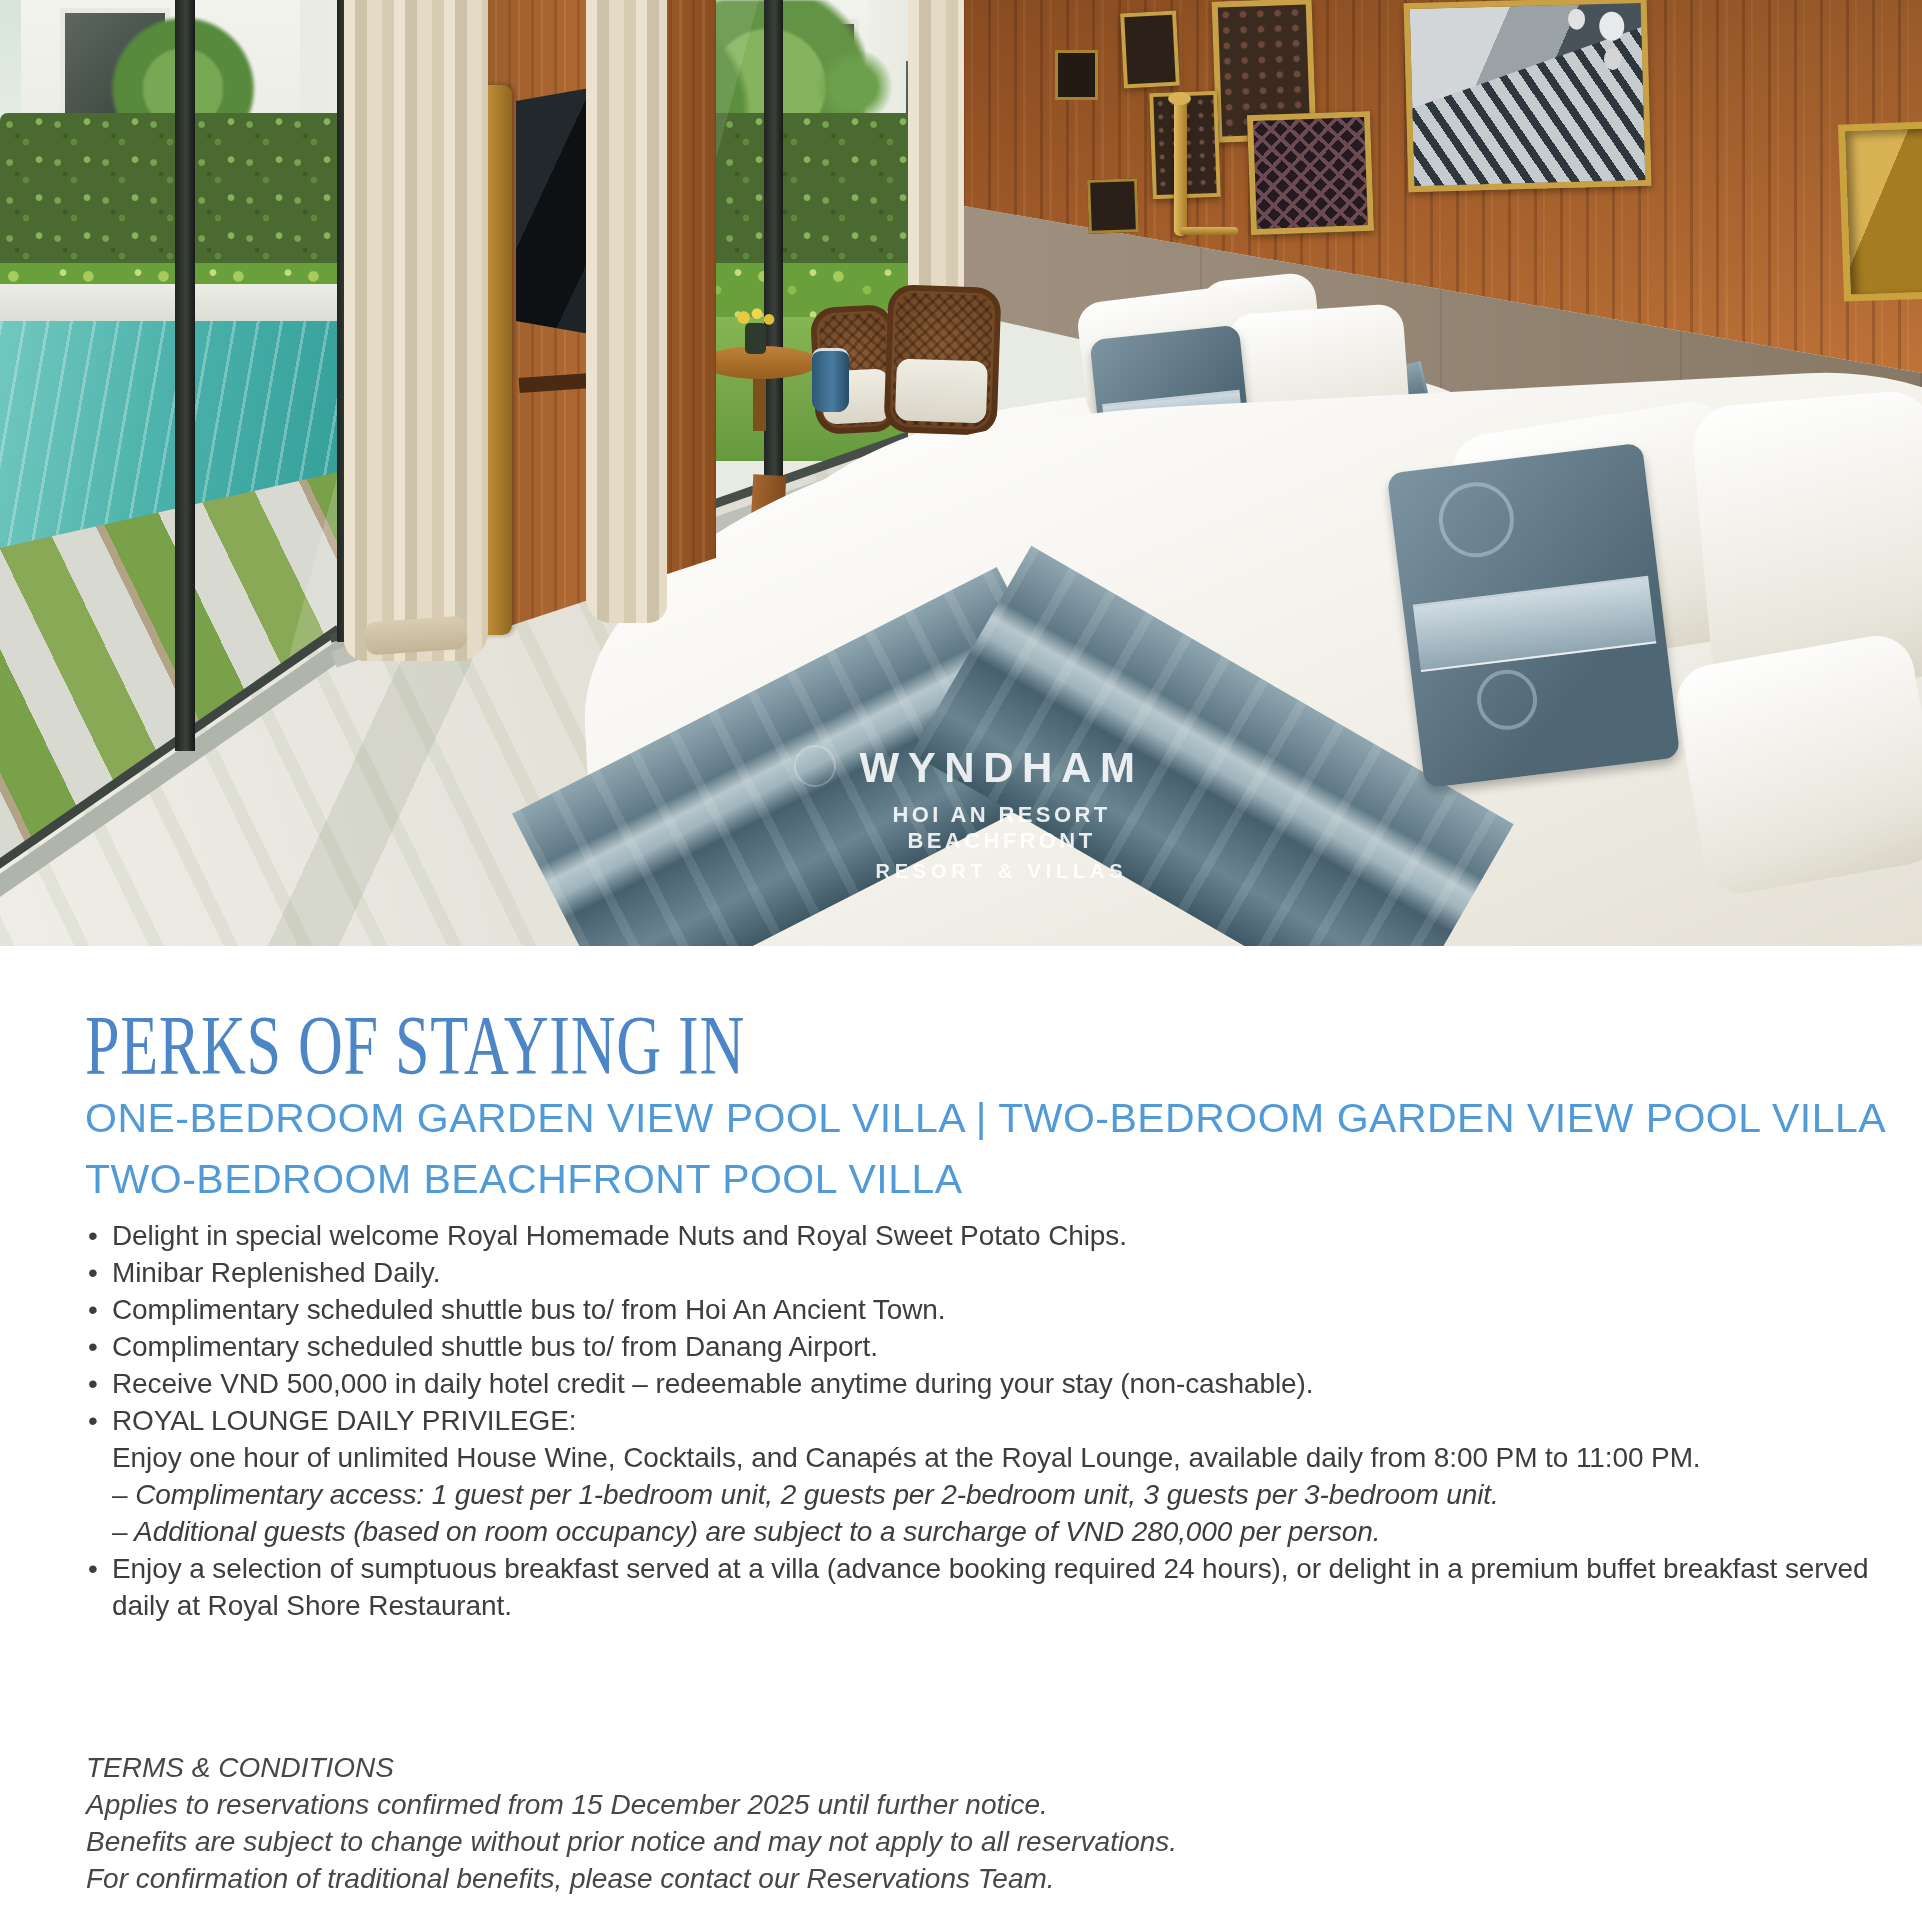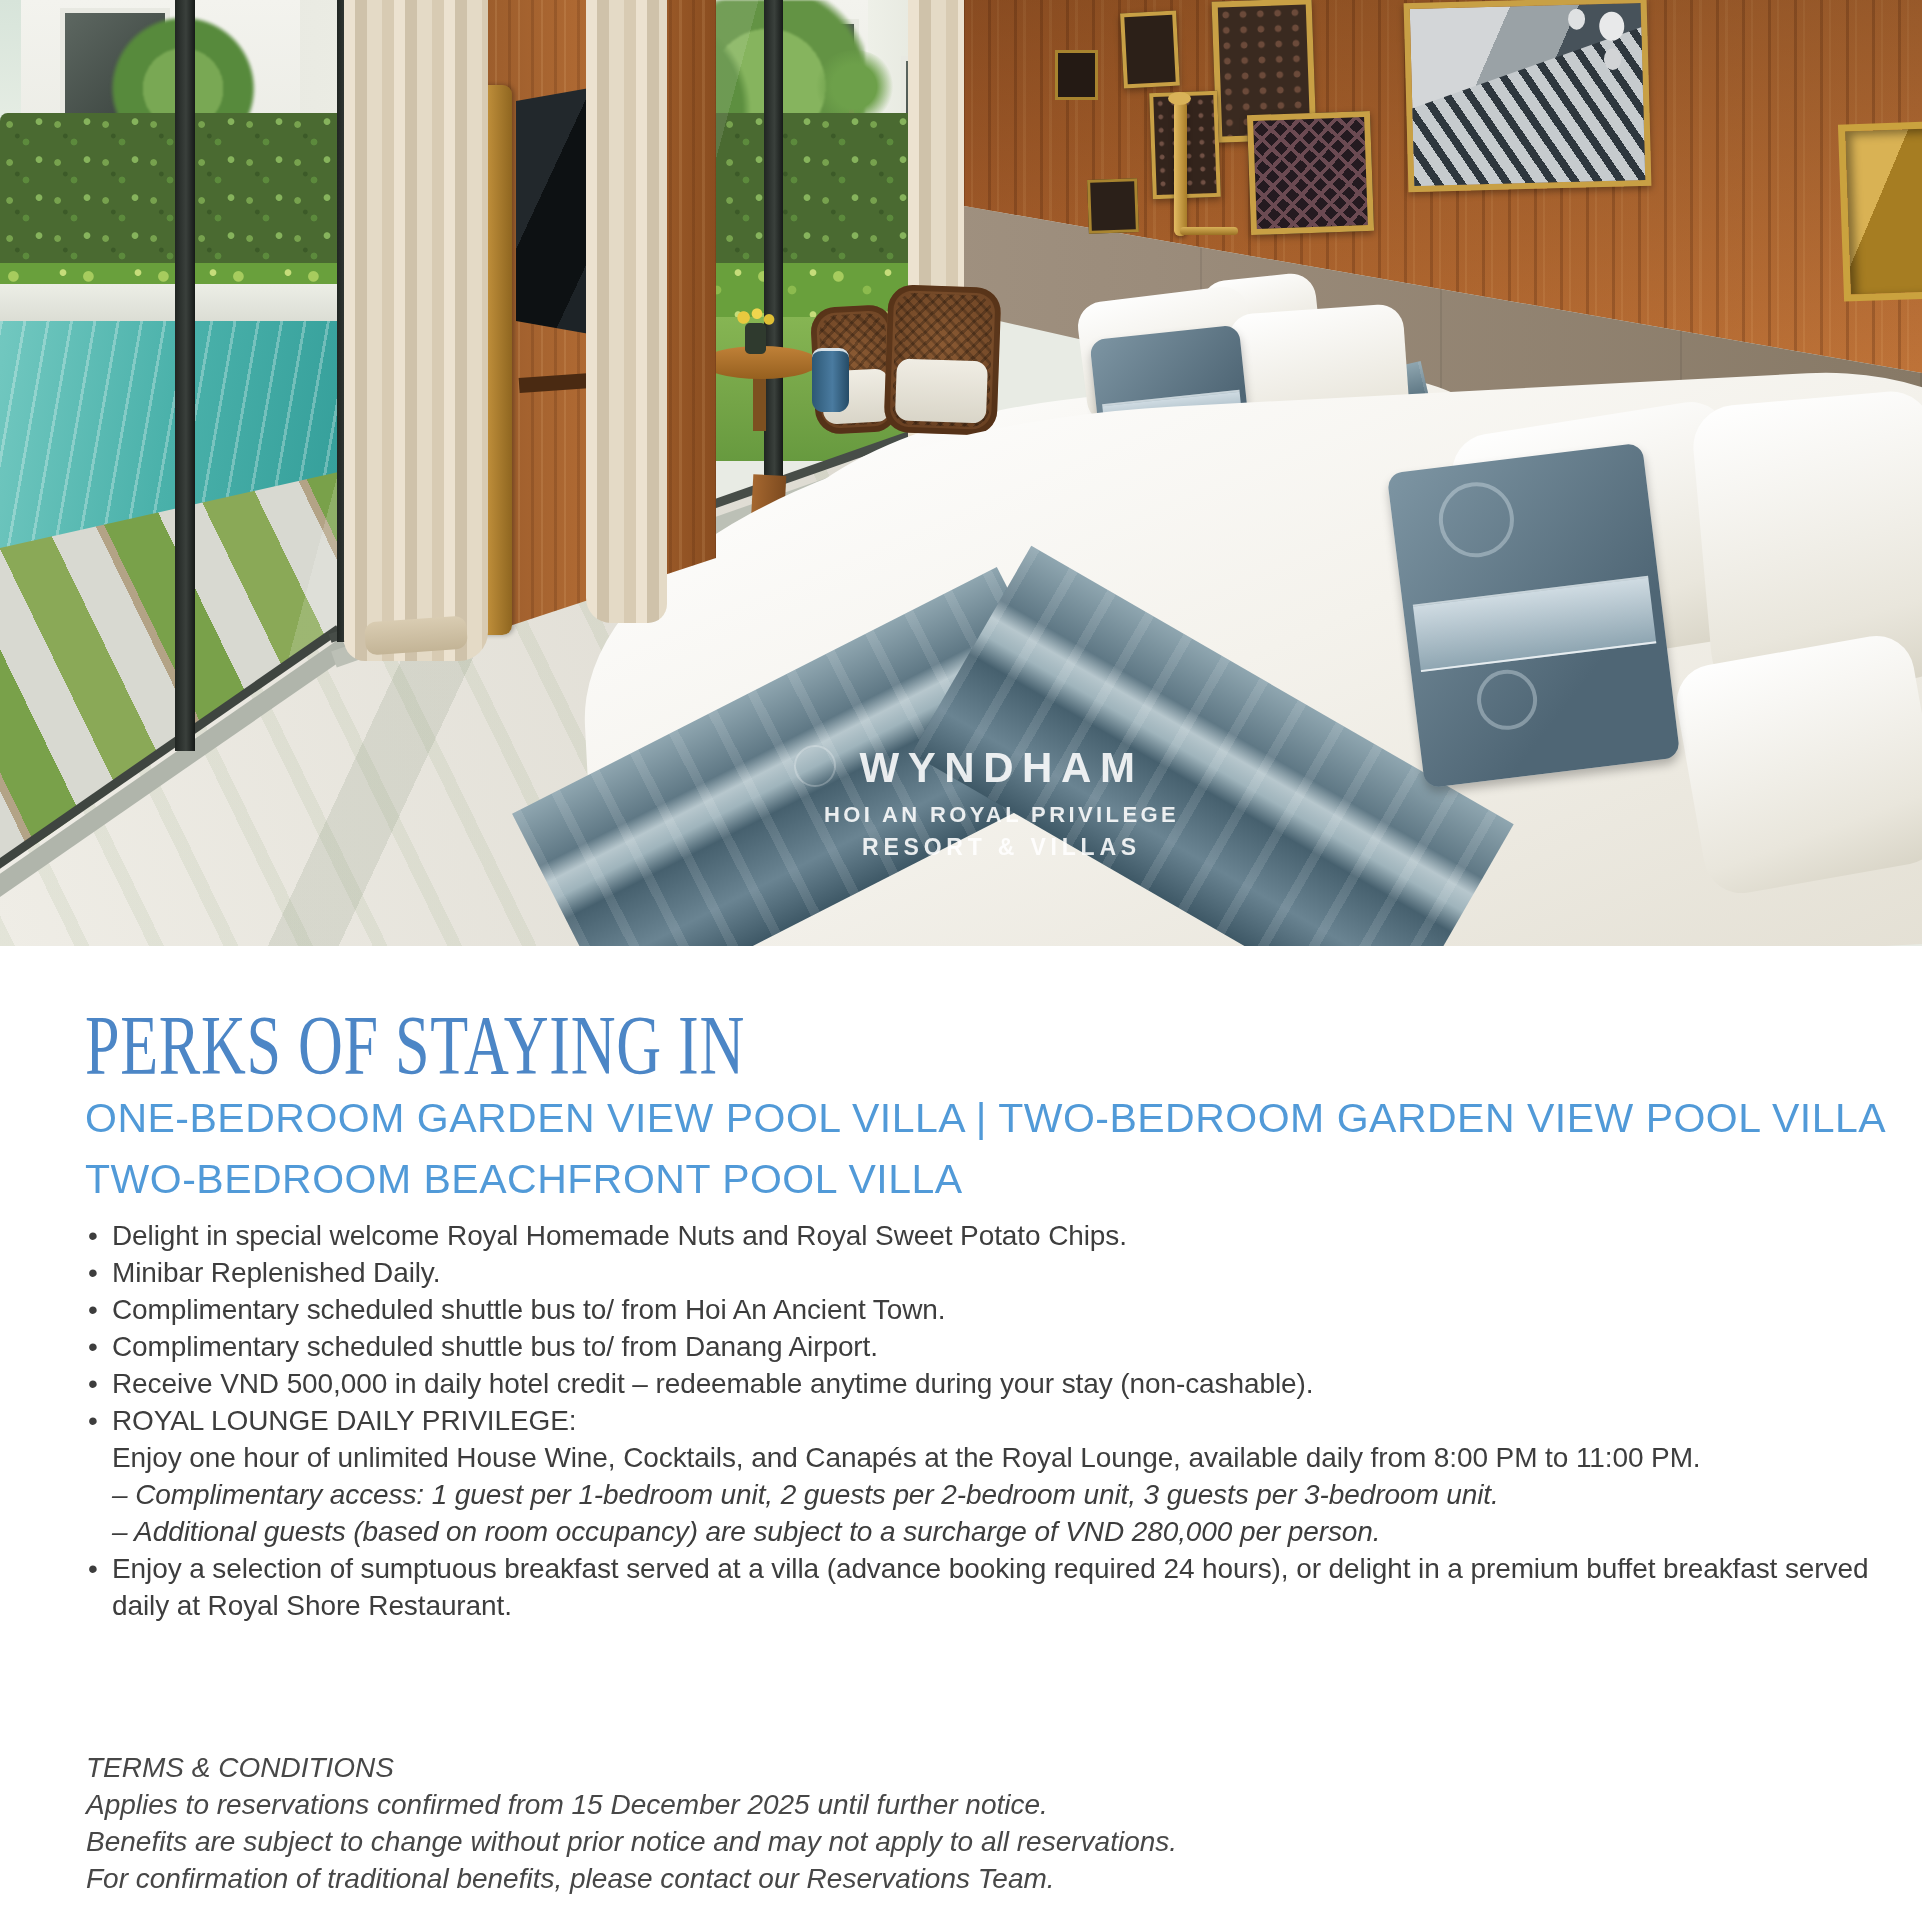--- a/index.html
+++ b/index.html
@@ -180,21 +180,21 @@
      background:linear-gradient(90deg,#e8c46c,#c2913c 45%,#8f6620);box-shadow:1.9px 0 5.8px rgba(0,0,0,.3);}
   .tv{left:516px;top:83px;width:102px;height:256px;
      clip-path:polygon(0 7%,100% 0,100% 100%,0 93%);
      background:linear-gradient(115deg,#22282c 0 35%,#0d1113 35% 70%,#1d2327 70%);}
   .tvshelf{left:519px;top:373px;width:144px;height:15.4px;background:#4a2a12;transform:rotate(-4deg);}
 
   
   .wm{left:819px;top:747px;width:365px;text-align:center;color:rgba(255,255,255,.88);}
   .wm .brand{font-size:42px;font-weight:bold;letter-spacing:8.6px;line-height:1.0;}
   .wm .l2{font-size:22px;font-weight:bold;letter-spacing:3.4px;margin-top:13.4px;}
-  .wm .l3{font-size:23px;font-weight:bold;letter-spacing:4.8px;margin-top:5.8px;}
+  .wm .l3{font-size:20px;font-weight:bold;letter-spacing:4.8px;margin-top:5.8px;}
   .wm-mark{position:absolute;left:-25px;top:-1.9px;width:38px;height:38px;border-radius:50%;
      border:2.9px solid rgba(255,255,255,.45);opacity:.55;}
 
   
   .content{position:absolute;left:0;top:946px;width:1922px;height:976px;background:#ffffff;}
   .h-title{position:absolute;left:85px;top:50px;margin:0;font-family:"Liberation Serif",serif;font-weight:400;
      font-size:85px;color:#4c86c6;letter-spacing:1px;white-space:nowrap;transform:scaleX(.73);transform-origin:left top;}
   .subwrap{position:absolute;left:85px;top:142px;}
   .sub{font-size:41px;font-weight:400;color:#519ad8;letter-spacing:0.5px;line-height:61px;white-space:nowrap;}
   .perks{position:absolute;left:86px;top:271px;width:1793px;margin:0;padding:0;list-style:none;
@@ -316,21 +316,21 @@
     <div class="abs goldbar"></div>
     <div class="abs tv"></div>
 
     <div class="abs curtain c-mid"></div>
     <div class="abs curtain c-left"></div>
     <div class="abs tie tie-left"></div>
 
     <div class="abs wm">
       <div class="brand">WYNDHAM</div>
       <div class="wm-mark"></div>
-      <div class="l2">HOI AN ROYAL PRIVILEGE</div>
+      <div class="l2">HOI AN RESORT BEACHFRONT</div>
       <div class="l3">RESORT &amp; VILLAS</div>
     </div>
   </div>
 
   <div class="content">
     <h1 class="h-title" style="color: rgb(76, 134, 198);">PERKS OF STAYING IN</h1>
     <div class="subwrap">
       <div class="sub" style="color: rgb(81, 154, 216);">ONE-BEDROOM GARDEN VIEW POOL VILLA | TWO-BEDROOM GARDEN VIEW POOL VILLA</div>
       <div class="sub" style="color: rgb(81, 154, 216);">TWO-BEDROOM BEACHFRONT POOL VILLA</div>
     </div>

